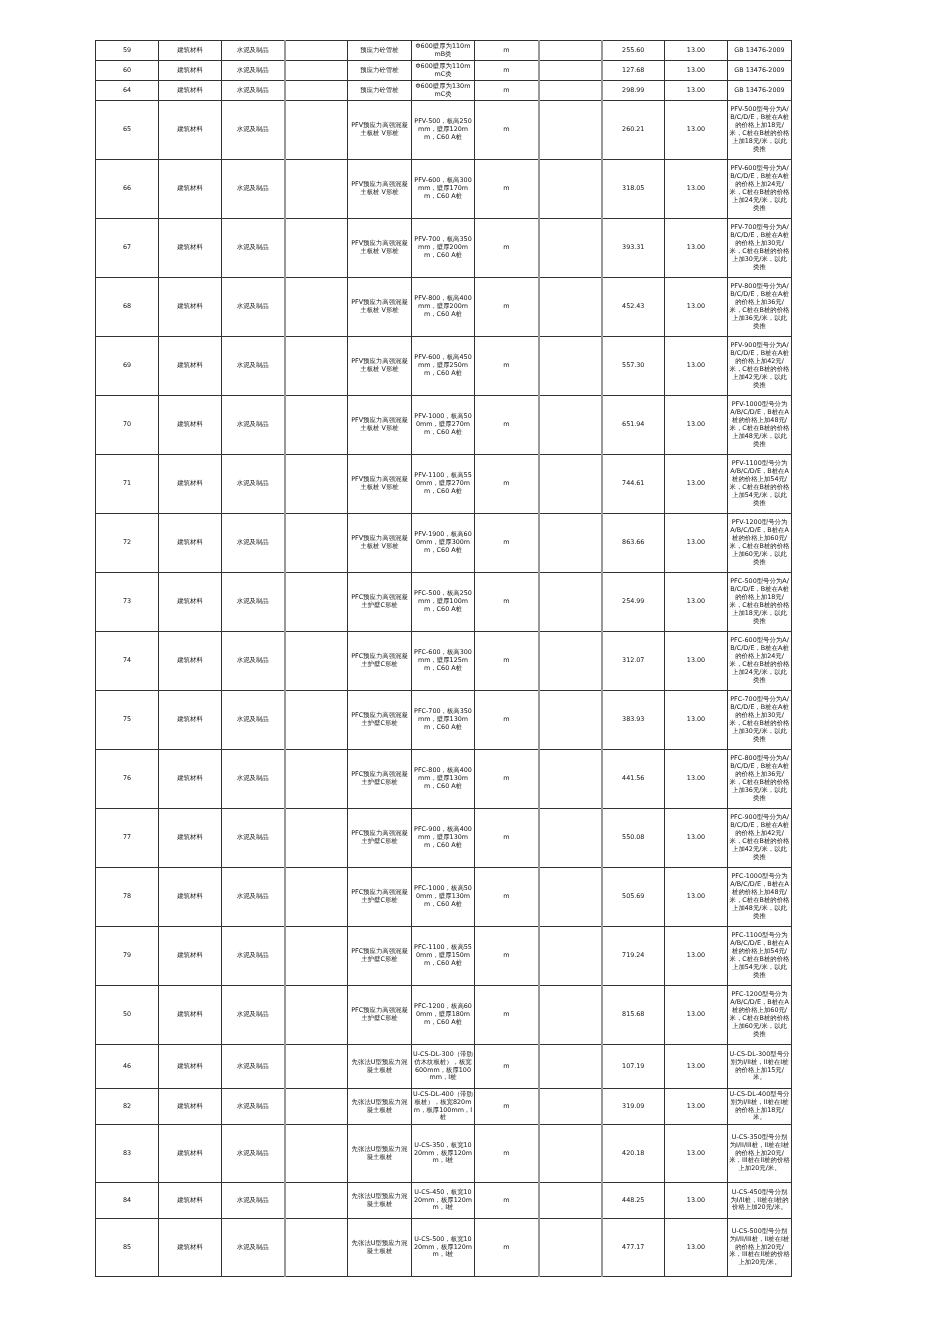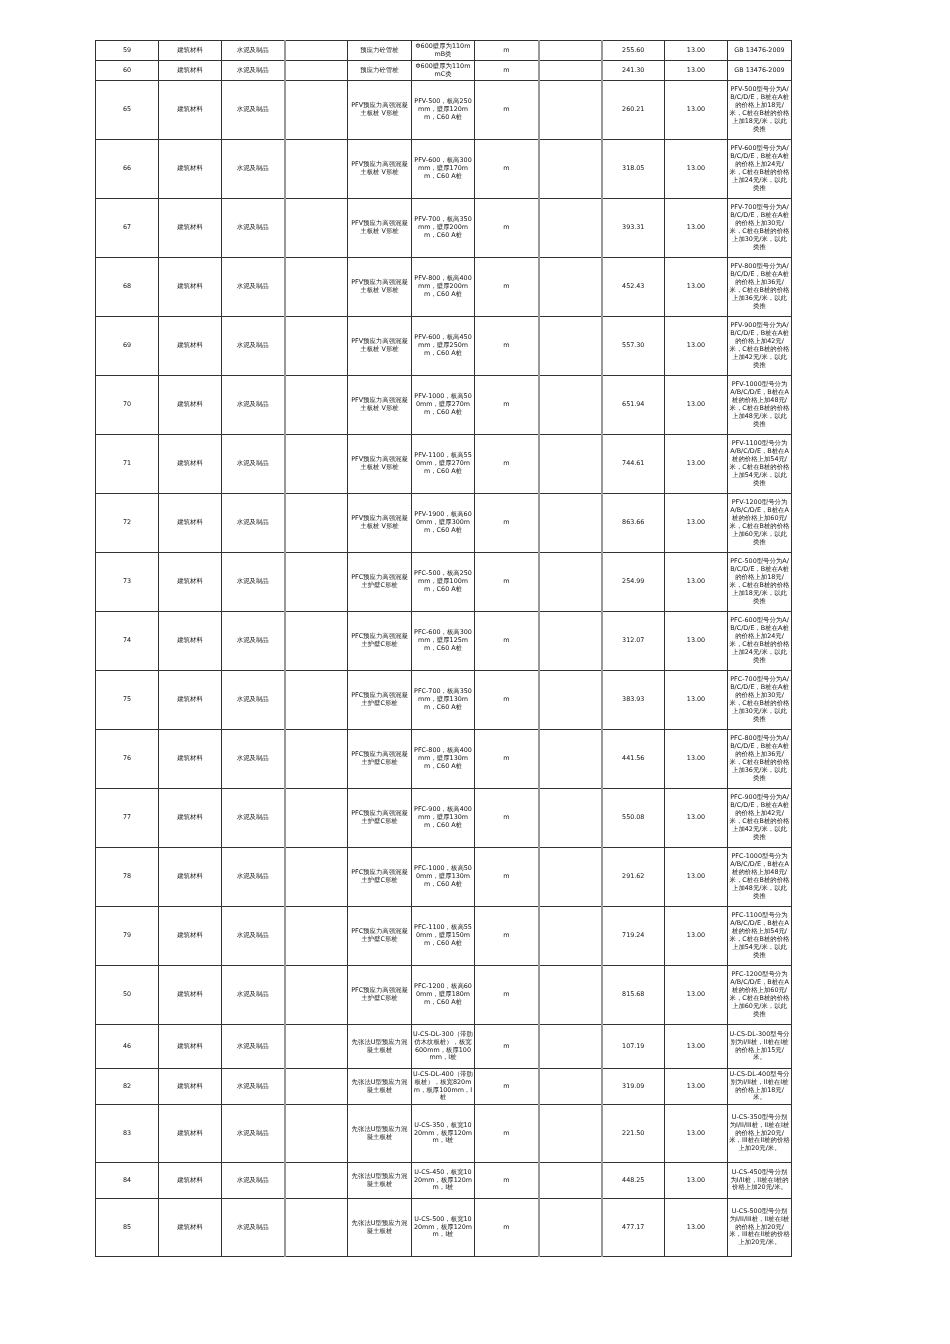--- a/index.html
+++ b/index.html
@@ -52,24 +52,37 @@
   </tr>
       <tr class="r20">
     <td class="num outer-left">60</td>
     <td>建筑材料</td>
     <td>水泥及制品</td>
     <td class="gray-left"></td>
     <td>预应力砼管桩</td>
     <td>Φ600壁厚为110mmC类</td>
     <td>m</td>
     <td class="gray-left"></td>
-    <td class="num gray-left">241.30</td>
+    <td class="num gray-left">127.68</td>
     <td class="num">13.00</td>
     <td class="note outer-right">GB 13476-2009</td>
   </tr>
+      <tr class="r20">
+    <td class="num outer-left">64</td>
+    <td>建筑材料</td>
+    <td>水泥及制品</td>
+    <td class="gray-left"></td>
+    <td>预应力砼管桩</td>
+    <td>Φ600壁厚为130mmC类</td>
+    <td>m</td>
+    <td class="gray-left"></td>
+    <td class="num gray-left">298.99</td>
+    <td class="num">13.00</td>
+    <td class="note outer-right">GB 13476-2009</td>
+  </tr>
       <tr class="r59">
     <td class="num outer-left">65</td>
     <td>建筑材料</td>
     <td>水泥及制品</td>
     <td class="gray-left"></td>
     <td>PFV预应力高强混凝土板桩 V形桩</td>
     <td>PFV-500，板高250mm，壁厚120mm，C60 A桩</td>
     <td>m</td>
     <td class="gray-left"></td>
     <td class="num gray-left">260.21</td>
@@ -234,21 +247,21 @@
   </tr>
       <tr class="r59">
     <td class="num outer-left">78</td>
     <td>建筑材料</td>
     <td>水泥及制品</td>
     <td class="gray-left"></td>
     <td>PFC预应力高强混凝土护壁C形桩</td>
     <td>PFC-1000，板高500mm，壁厚130mm，C60 A桩</td>
     <td>m</td>
     <td class="gray-left"></td>
-    <td class="num gray-left">291.62</td>
+    <td class="num gray-left">505.69</td>
     <td class="num">13.00</td>
     <td class="note outer-right">PFC-1000型号分为A/B/C/D/E，B桩在A桩的价格上加48元/米，C桩在B桩的价格上加48元/米，以此类推</td>
   </tr>
       <tr class="r59">
     <td class="num outer-left">79</td>
     <td>建筑材料</td>
     <td>水泥及制品</td>
     <td class="gray-left"></td>
     <td>PFC预应力高强混凝土护壁C形桩</td>
     <td>PFC-1100，板高550mm，壁厚150mm，C60 A桩</td>
@@ -299,21 +312,21 @@
   </tr>
       <tr class="r58">
     <td class="num outer-left">83</td>
     <td>建筑材料</td>
     <td>水泥及制品</td>
     <td class="gray-left"></td>
     <td>先张法U型预应力混凝土板桩</td>
     <td>U-CS-350，板宽1020mm，板厚120mm，I桩</td>
     <td>m</td>
     <td class="gray-left"></td>
-    <td class="num gray-left">221.50</td>
+    <td class="num gray-left">420.18</td>
     <td class="num">13.00</td>
     <td class="note outer-right">U-CS-350型号分别为I/II/III桩，II桩在I桩的价格上加20元/米，III桩在II桩的价格上加20元/米。</td>
   </tr>
       <tr class="r36">
     <td class="num outer-left">84</td>
     <td>建筑材料</td>
     <td>水泥及制品</td>
     <td class="gray-left"></td>
     <td>先张法U型预应力混凝土板桩</td>
     <td>U-CS-450，板宽1020mm，板厚120mm，I桩</td>

